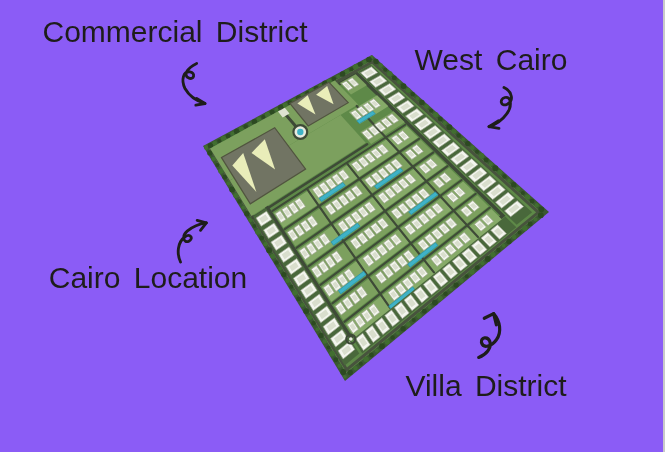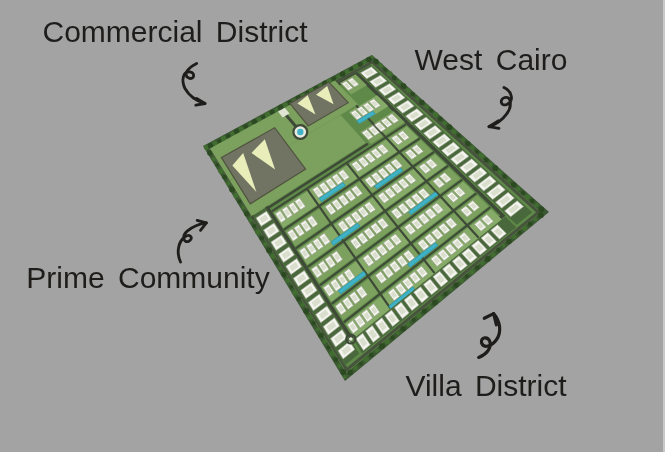--- a/index.html
+++ b/index.html
@@ -1,18 +1,18 @@
 <!DOCTYPE html>
 <html><head>
 <meta charset="utf-8">
 <style>
   html,body{margin:0;padding:0;background:#e9e9e9;}
   .page{
     position:relative;width:668px;height:452px;overflow:hidden;
-    background:#a3a3a3;
+    background:#8b5cf6;
     font-family:"Liberation Sans", sans-serif;
   }
   .map-label{
     position:absolute;transform:translateX(-50%);
     font-size:30px;line-height:1;color:#1e1d1b;
     letter-spacing:0px;word-spacing:5px;white-space:nowrap;
   }
   #lb-commercial{left:175px;top:17px;}
   #lb-west{left:491px;top:45px;}
   #lb-prime{left:148px;top:263px;}
@@ -568,21 +568,21 @@
       <polygon points="481.0,238.0 487.9,232.5 496.7,241.5 489.8,247.1" fill="#f3f5ee" stroke="#9aa28b" stroke-width="0.7"></polygon>
       <polygon points="484.3,238.9 488.4,235.6 493.4,240.6 489.2,244.0" fill="#d9decd"></polygon>
       <polygon points="490.7,230.2 497.5,224.7 506.4,233.6 499.5,239.2" fill="#f3f5ee" stroke="#9aa28b" stroke-width="0.7"></polygon>
       <polygon points="494.0,231.1 498.1,227.8 503.1,232.7 498.9,236.1" fill="#d9decd"></polygon>
       <circle cx="350.8" cy="339.0" r="4.5" fill="none" stroke="#3e4a37" stroke-width="2.2"></circle>
       <circle cx="350.8" cy="339.0" r="1.8" fill="#e8ebdf"></circle>
     </svg>
 
   <div class="map-label" id="lb-commercial">Commercial District</div>
   <div class="map-label" id="lb-west">West Cairo</div>
-  <div class="map-label" id="lb-prime">Prime Community</div>
+  <div class="map-label" id="lb-prime">Cairo Location</div>
   <div class="map-label" id="lb-villa">Villa District</div>
 
   <svg class="arrow" id="ar-commercial" viewBox="0 0 50 60">
     <path d="M27 3 C15 9 11 17 17 20 C24 24 26 14 19 13 C11 12 8 23 13 33 C18 42 27 48 37 51"></path>
     <path d="M37 51 L27 45 M37 51 L26 53"></path>
   </svg>
   <svg class="arrow" id="ar-west" viewBox="0 0 50 60">
     <path d="M31 3 C41 8 43 19 35 23 C27 27 25 17 32 15 C40 13 41 26 34 35 C29 42 22 47 13 50"></path>
     <path d="M13 50 L24 43 M13 50 L25 52"></path>
   </svg>

